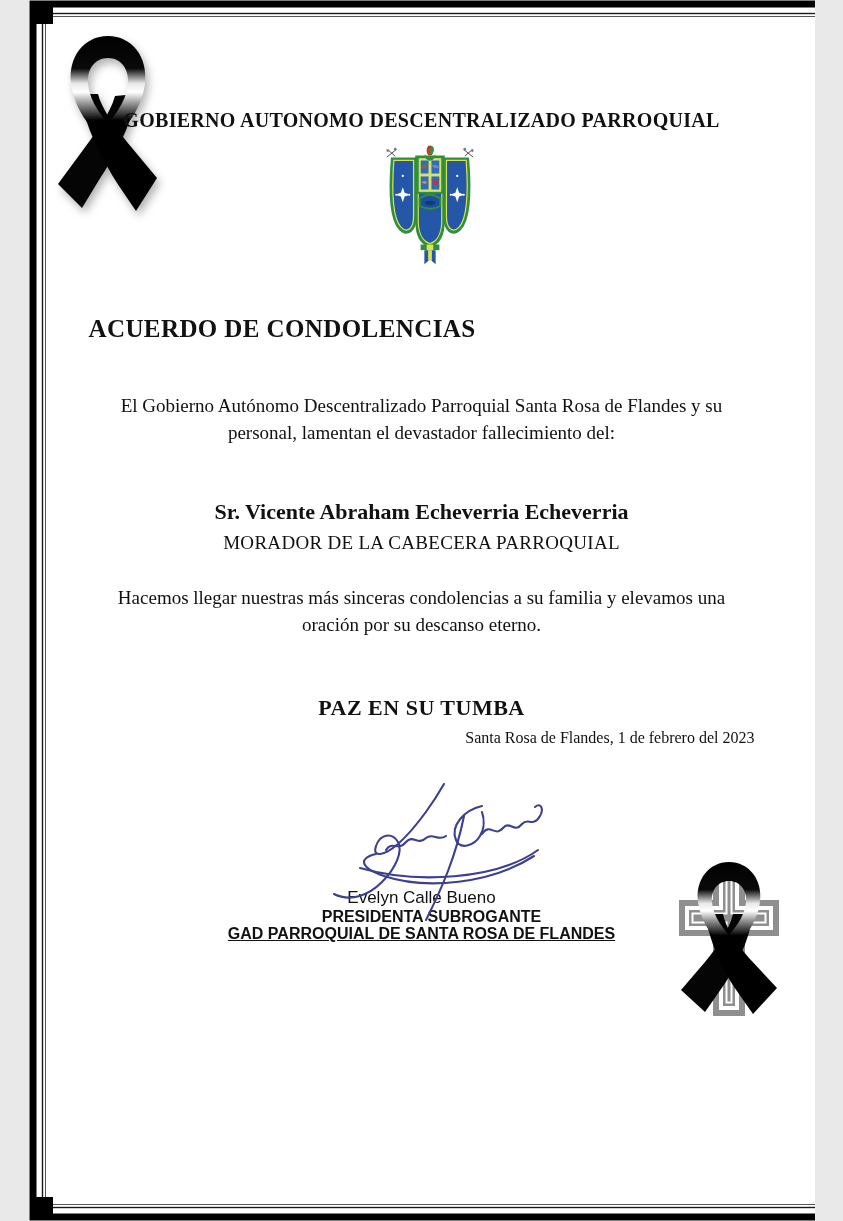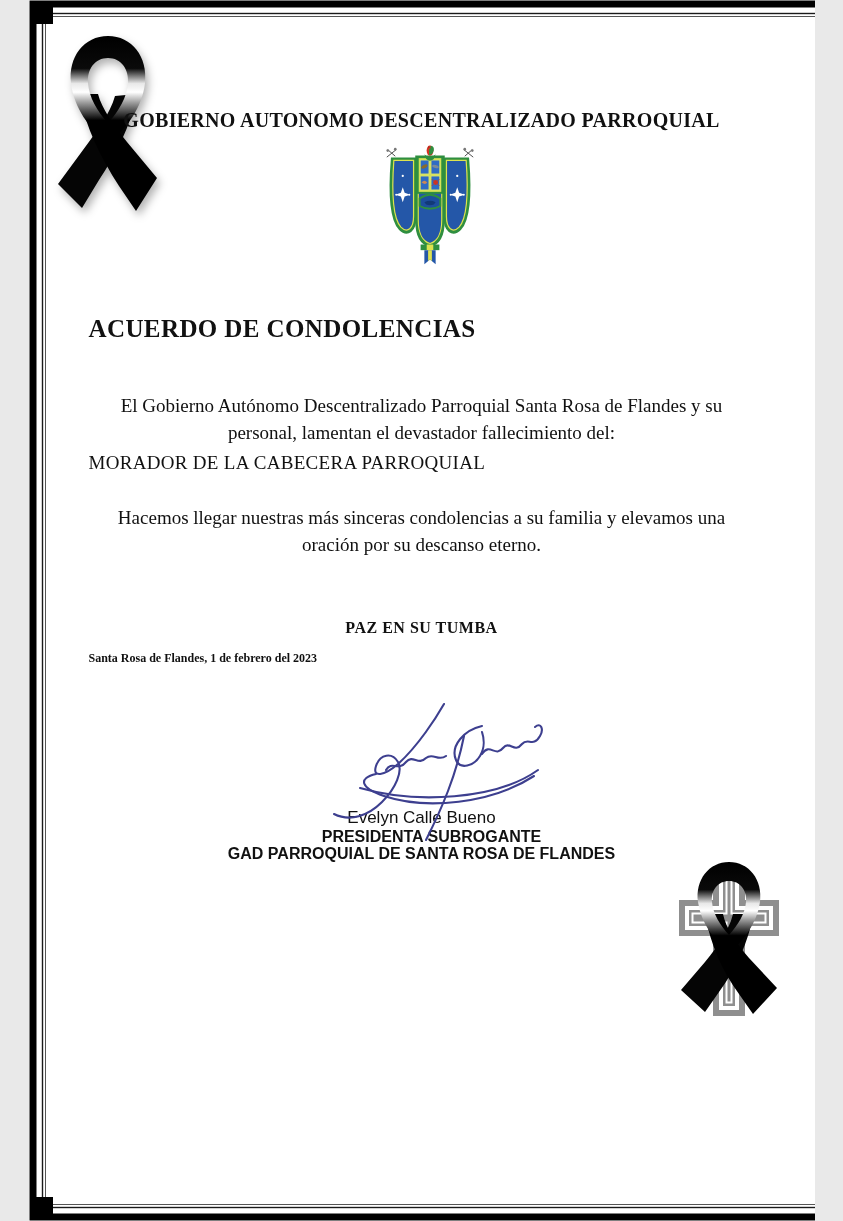--- a/index.html
+++ b/index.html
@@ -20,30 +20,30 @@
 
   .crest-wrap{margin-top:12px;text-align:center;transform:translateX(8px);height:124px;}
 
   .doc-title{margin:46px 60px 0 60px;text-align:left;font-weight:bold;font-size:25px;line-height:30px;letter-spacing:.4px;}
 
   .para{margin:48px 72px 0 72px;text-align:center;font-size:19px;line-height:27px;}
   .para.p1{margin-top:48px;text-align:center;}
   .para.p2{margin-top:28px;}
 
   .deceased-name{margin:52px 60px 0 60px;text-align:center;font-weight:bold;font-size:22px;line-height:28px;}
-  .deceased-role{margin:4px 60px 0 60px;font-size:19px;line-height:26px;letter-spacing:.3px;}
-
-  .farewell{margin:56px 60px 0 60px;text-align:center;font-weight:bold;font-size:16px;line-height:28px;letter-spacing:.5px;}
-  .dateline{margin:4px 60px 0 60px;text-align:left;font-size:12px;line-height:24px;font-weight:bold;}
+  .deceased-role{margin:4px 60px 0 60px;text-align:center;font-size:19px;line-height:26px;letter-spacing:.3px;}
+
+  .farewell{margin:56px 60px 0 60px;text-align:center;font-weight:bold;font-size:22px;line-height:28px;letter-spacing:.5px;}
+  .dateline{margin:4px 60px 0 60px;text-align:right;font-size:16px;line-height:24px;}
 
   .sig-area{position:relative;margin-top:22px;text-align:center;}
   .sig-svg{display:block;margin:0 auto;transform:translateX(14px);}
   .sig-name{margin-top:-34px;text-align:center;font-family:"Liberation Sans", sans-serif;font-size:17px;line-height:20px;}
   .sig-title{font-family:"Liberation Sans", sans-serif;font-weight:bold;font-size:16px;line-height:17px;padding-left:20px;}
-  .sig-org{text-align:center;font-family:"Liberation Sans", sans-serif;font-weight:bold;font-size:16px;line-height:18px;}
+  .sig-org{text-align:center;font-family:"Liberation Sans", sans-serif;font-weight:bold;font-size:16px;line-height:18px;text-decoration:underline;}
 
   .ribbon-topleft{position:absolute;left:24px;top:34px;filter:drop-shadow(3px 5px 4px rgba(0,0,0,.30));}
   .cross-bottomright{position:absolute;right:28px;top:860px;}
 </style>
 </head>
 <body>
 
 <div class="page">
 
   <svg class="border-overlay" width="843" height="1221" viewBox="0 0 843 1221">
@@ -140,20 +140,21 @@
         <path d="M49,3 C52,1 55,3 54,7 C53.4,10 51,12 49,12 Z" fill="#2f8f3f"></path>
         <circle cx="49.2" cy="3.6" r="1.5" fill="#d43322"></circle>
         <circle cx="48.8" cy="3.3" r="0.5" fill="#111"></circle>
       </svg>
     </div>
 
     <div class="doc-title">ACUERDO DE CONDOLENCIAS</div>
 
     <div class="para p1">El Gobierno Autónomo Descentralizado Parroquial Santa Rosa de Flandes y su personal, lamentan el devastador fallecimiento del:</div>
 
+    <div class="deceased-name">Sr. Vicente Abraham Echeverria Echeverria</div>
     <div class="deceased-role">MORADOR DE LA CABECERA PARROQUIAL</div>
 
     <div class="para p2">Hacemos llegar nuestras más sinceras condolencias a su familia y elevamos una oración por su descanso eterno.</div>
 
     <div class="farewell">PAZ EN SU TUMBA</div>
     <div class="dateline">Santa Rosa de Flandes, 1 de febrero del 2023</div>
 
     <div class="sig-area">
       <svg class="sig-svg" width="300" height="150" viewBox="0 0 300 150">
         <g fill="none" stroke="#3d3f8f" stroke-width="2.1" stroke-linecap="round">

